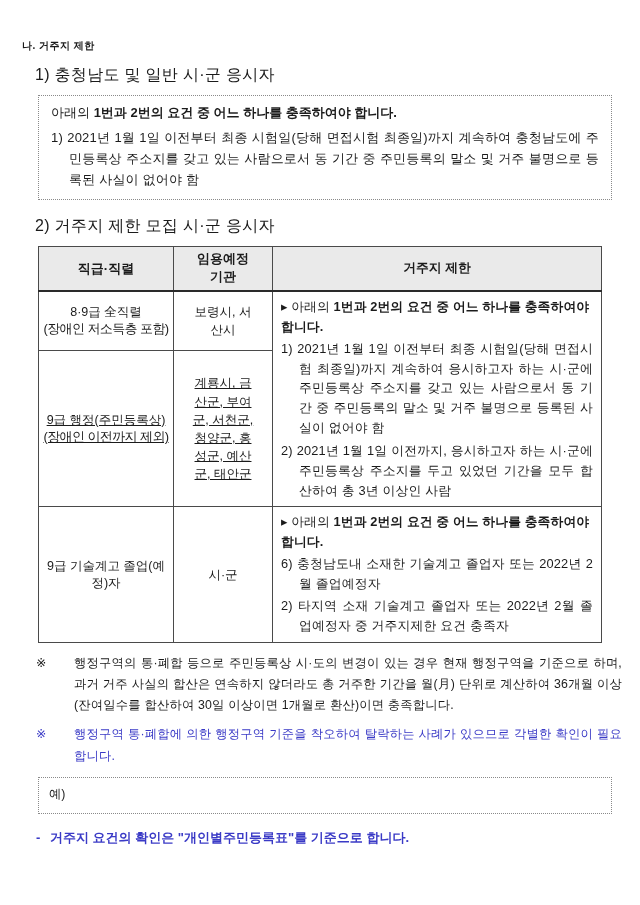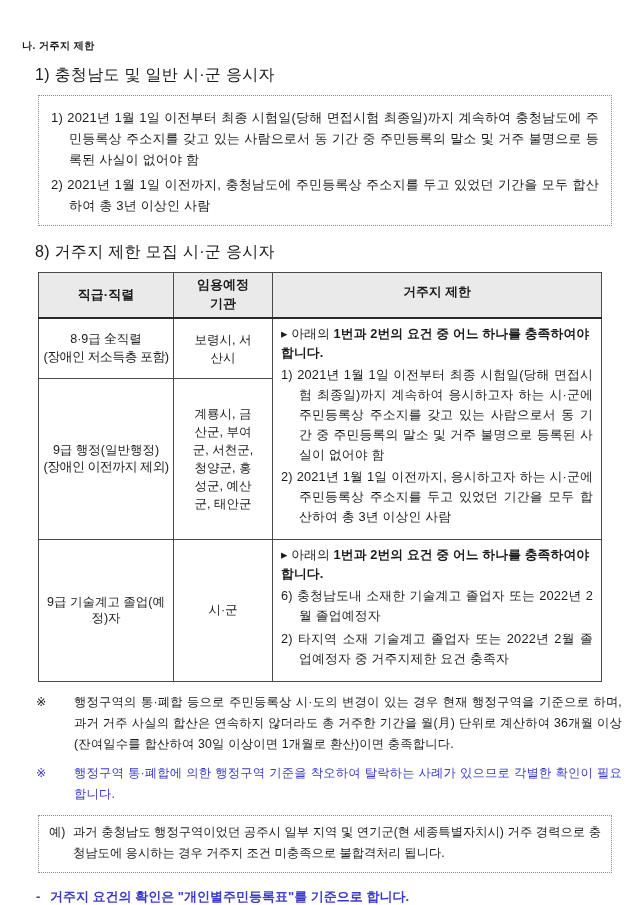--- a/index.html
+++ b/index.html
@@ -34,27 +34,27 @@
     font-size:12.5px;
     margin-bottom:10px;
   }
   .t1 th, .t1 td { border:1px solid #4a4a4a; vertical-align:middle; }
   .t1 th {
     background:#eaeaea; font-weight:bold; font-size:13px;
     height:37px; text-align:center; border-bottom:2px solid #2a2a2a;
   }
   .t1 .c1 { width:135px; text-align:center; }
   .t1 .c2 { width:99px; text-align:center; line-height:1.45; padding:3px 17px; }
-  .t1 .c3 { text-align:left; padding:5px 8px 12px 8px; font-size:12.8px;margin-top:9px; }
+  .t1 .c3 { text-align:left; padding:5px 8px 6px 8px; font-size:12.8px;margin-top:9px; }
   .rank { line-height:1.3; }
   .rank-note { font-size:13px; letter-spacing:-0.6px; white-space:nowrap; line-height:1.4; }
   .cell-intro { line-height:1.5; letter-spacing:0.1px; }
   .t1 .hang { margin-top:3px; line-height:1.55; }
   .row1 td { height:44px; }
-  .row2 td { height:88px; }
+  .row2 td { height:88px;text-decoration:underline; }
   .row3 td { height:86px; }
 
   .note { display:flex; margin:8px 0 0 14px; width:586px; font-size:12.3px; line-height:1.72; letter-spacing:0.2px; }
   .note .marker { flex:0 0 18px; }
   .note .txt { flex:1; text-align:justify;margin-left:20px; }
   .blue { color:#3a3ac6; }
   .bold { font-weight:bold; }
 
   .example-box {
     margin:10px 0 0 16px; width:574px;
@@ -70,25 +70,25 @@
   .dash-note.first { font-size:13px; margin-top:14px; }
 </style>
 </head>
 <body>
 
 <div class="h1">나. 거주지 제한</div>
 
 <div class="sub">1) 충청남도 및 일반 시·군 응시자</div>
 
 <div class="dotted-box">
+  <div class="intro"><span>아래의 </span><b class="em">1번과 2번의 요건 중 어느 하나를 충족하여야 합니다.</b></div>
   <div class="hang">1) 2021년 1월 1일 이전부터 최종 시험일(당해 면접시험 최종일)까지 계속하여 충청남도에 주민등록상 주소지를 갖고 있는 사람으로서 동 기간 중 주민등록의 말소 및 거주 불명으로 등록된 사실이 없어야 함</div>
-  <div class="hang">2) 2021년 1월 1일 이전까지, 충청남도에 주민등록상 주소지를 두고 있었던 기간을 모두 합산하여 총 3년 이상인 사람</div>
 </div>
 
-<div class="sub" style="margin-top:14px;">8) 거주지 제한 모집 시·군 응시자</div>
+<div class="sub" style="margin-top:14px;">2) 거주지 제한 모집 시·군 응시자</div>
 
 <table class="t1">
   <tbody>
       <tr>
     <th class="c1">직급·직렬</th>
     <th class="c2">임용예정기관</th>
     <th class="c3" style="text-align:center;">거주지 제한</th>
   </tr>
   <tr class="row1">
     <td class="c1">
@@ -97,21 +97,21 @@
     </td>
     <td class="c2">보령시, 서산시</td>
     <td class="c3" rowspan="2">
       <div class="cell-intro"><span>▸</span> <span>아래의 </span><b class="em">1번과 2번의 요건 중 </b><b class="em ul">어느 하나를</b><b class="em"> 충족하여야 합니다.</b></div>
       <div class="hang">1) 2021년 1월 1일 이전부터 최종 시험일(당해 면접시험 최종일)까지 계속하여 응시하고자 하는 시·군에 주민등록상 주소지를 갖고 있는 사람으로서 동 기간 중 주민등록의 말소 및 거주 불명으로 등록된 사실이 없어야 함</div>
       <div class="hang">2) 2021년 1월 1일 이전까지, 응시하고자 하는 시·군에 주민등록상 주소지를 두고 있었던 기간을 모두 합산하여 총 3년 이상인 사람</div>
     </td>
   </tr>
   <tr class="row2">
     <td class="c1">
-      <div class="rank">9급 행정(일반행정)</div>
+      <div class="rank">9급 행정(주민등록상)</div>
       <div class="rank-note">(장애인 이전까지 제외)</div>
     </td>
     <td class="c2">계룡시, 금산군, 부여군, 서천군, 청양군, 홍성군, 예산군, 태안군</td>
   </tr>
   <tr class="row3">
     <td class="c1">
       <div class="rank">9급 기술계고 졸업(예정)자</div>
     </td>
     <td class="c2">시·군</td>
     <td class="c3">
@@ -127,19 +127,18 @@
   <span class="marker">※</span>
   <span class="txt">행정구역의 통·폐합 등으로 주민등록상 시·도의 변경이 있는 경우 현재 행정구역을 기준으로 하며, 과거 거주 사실의 합산은 연속하지 않더라도 총 거주한 기간을 월(月) 단위로 계산하여 36개월 이상(잔여일수를 합산하여 30일 이상이면 1개월로 환산)이면 충족합니다.</span>
 </div>
 <div class="note blue">
   <span class="marker">※</span>
   <span class="txt">행정구역 통·폐합에 의한 행정구역 기준을 착오하여 탈락하는 사례가 있으므로 각별한 확인이 필요합니다.</span>
 </div>
 
 <div class="example-box">
   <span class="marker">예)</span>
-  <span class="txt">과거 충청남도 행정구역이었던 공주시 일부 지역 및 연기군(현 세종특별자치시) 거주 경력으로 충청남도에 응시하는 경우 거주지 조건 미충족으로 불합격처리 됩니다.</span>
 </div>
 
 <div class="dash-note first blue bold">
   <span class="marker">-</span>
   <span class="txt">거주지 요건의 확인은 "개인별주민등록표"를 기준으로 합니다.</span>
 </div>
 
 </body></html>

